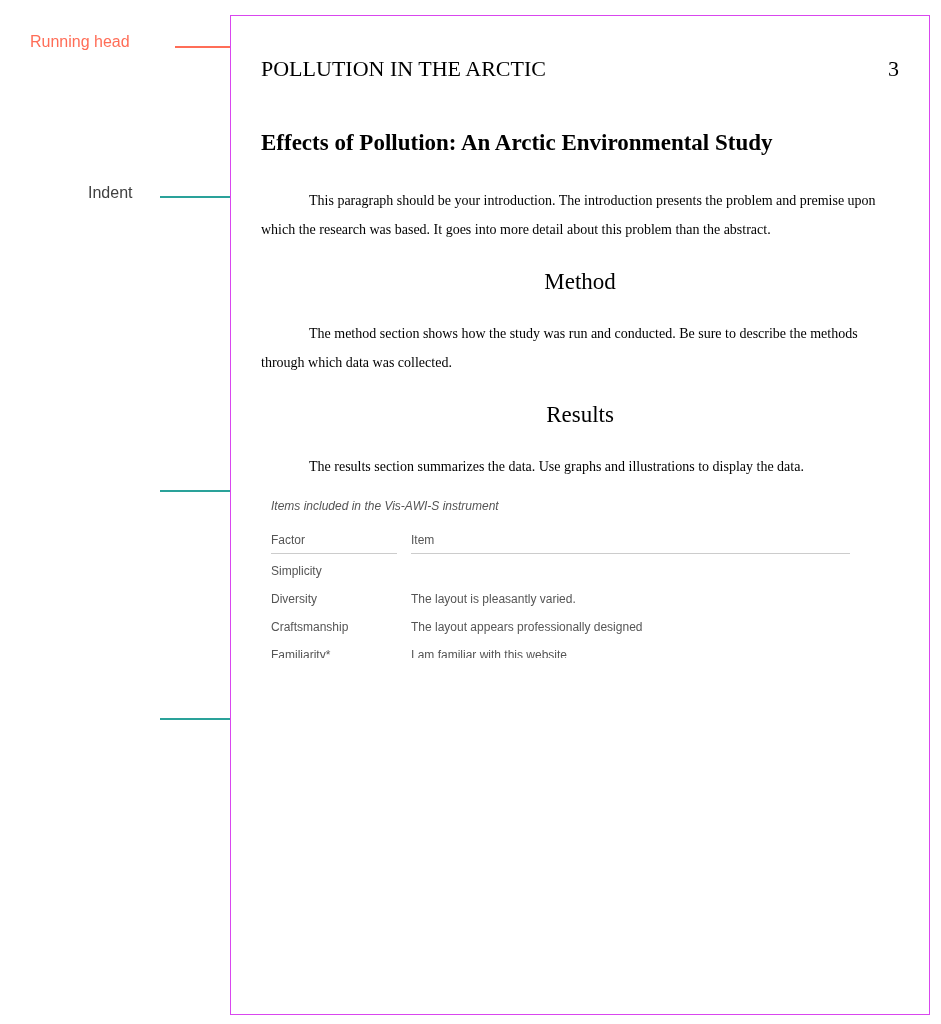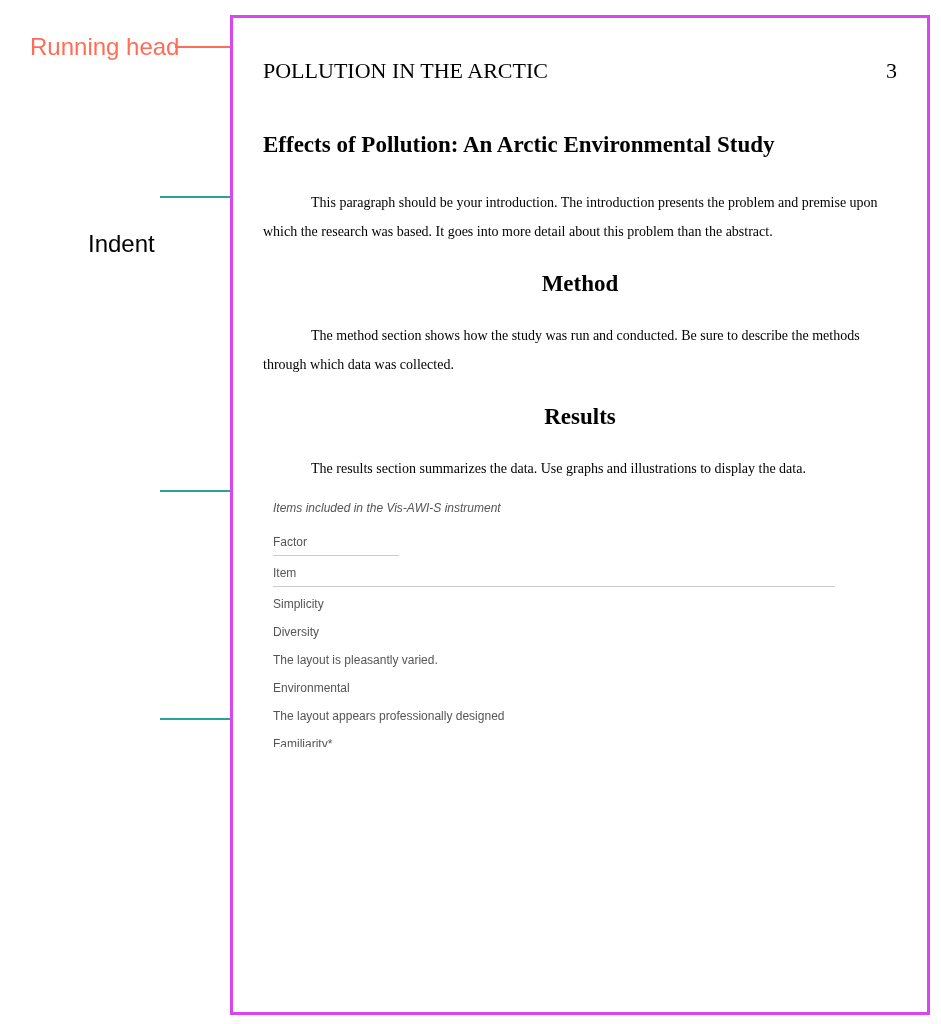--- a/index.html
+++ b/index.html
@@ -13,57 +13,57 @@
     width: 941px;
     height: 1024px;
     position: relative;
   }
   .page {
     position: absolute;
     left: 230px;
     top: 15px;
     width: 700px;
     height: 1000px;
-    border: 3px solid #d946ef;
+    border: 1px solid #d946ef;
     background: #fff;
     padding: 20px 30px 0 30px;
     overflow: hidden;
   }
   .running-head-row {
     display: flex;
     justify-content: space-between;
     font-size: 22px;
     margin-bottom: 48px;
     margin-top: 20px;
   }
   .title {
     text-align: left;
     font-weight: bold;
     font-size: 23px;
     margin-bottom: 30px;
   }
   .section-head {
     text-align: center;
-    font-weight: bold;
+    font-weight: normal;
     font-size: 23px;
     margin: 24px 0 24px 0;
   }
   .para {
     font-size: 14px;
     line-height: 2.1;
     text-indent: 48px;
   }
   .annotation {
     position: absolute;
     font-family: -apple-system, BlinkMacSystemFont, "Segoe UI", Helvetica, Arial, sans-serif;
-    font-size: 24px;
+    font-size: 16px;
     white-space: nowrap;
   }
   .ann-red { color: #ff6d57; }
-  .ann-teal { color: #000000; margin-top: 46px; }
+  .ann-teal { color: #404040; }
   .arrow {
     position: absolute;
     height: 2px;
   }
   .arrow-red { background: #ff6d57; }
   .arrow-teal { background: #2aa29a; }
   .arrow::after {
     content: "";
     position: absolute;
     right: -1px;
@@ -80,21 +80,21 @@
   
   .table-block {
     font-family: Helvetica, Arial, sans-serif;
     font-size: 12px;
     color: #555;
     margin-top: 18px;
     padding-left: 10px;
   }
   .table-label { font-weight: bold; margin-bottom: 10px; }
   .table-title { font-style: italic; margin-bottom: 20px; }
-  .tbl { display: flex; flex-direction: column; }
+  .tbl { display: flex; }
   .col1 { width: 140px; }
   .col2 { flex: 1; }
   .hdr { color:#555; margin-bottom: 4px; }
   .hr {
     border: none;
     border-top: 1px solid #ccc;
     margin: 6px 0 10px 0;
     width: 90%;
   }
   .cell { margin-bottom: 14px; color:#555; }
@@ -147,21 +147,21 @@
     </div>
 
     <div class="tbl">
       <div class="col1 cell">Simplicity</div>
     </div>
     <div class="tbl">
       <div class="col1 cell">Diversity</div>
       <div class="col2 cell">The layout is pleasantly varied.</div>
     </div>
     <div class="tbl">
-      <div class="col1 cell">Environmental</div>
+      <div class="col1 cell">Craftsmanship</div>
       <div class="col2 cell">The layout appears professionally designed</div>
     </div>
     <div class="tbl cutoff">
       <div class="col1 cell">Familiarity*</div>
       <div class="col2 cell">I am familiar with this website</div>
     </div>
   </div>
 
 </div>
 

